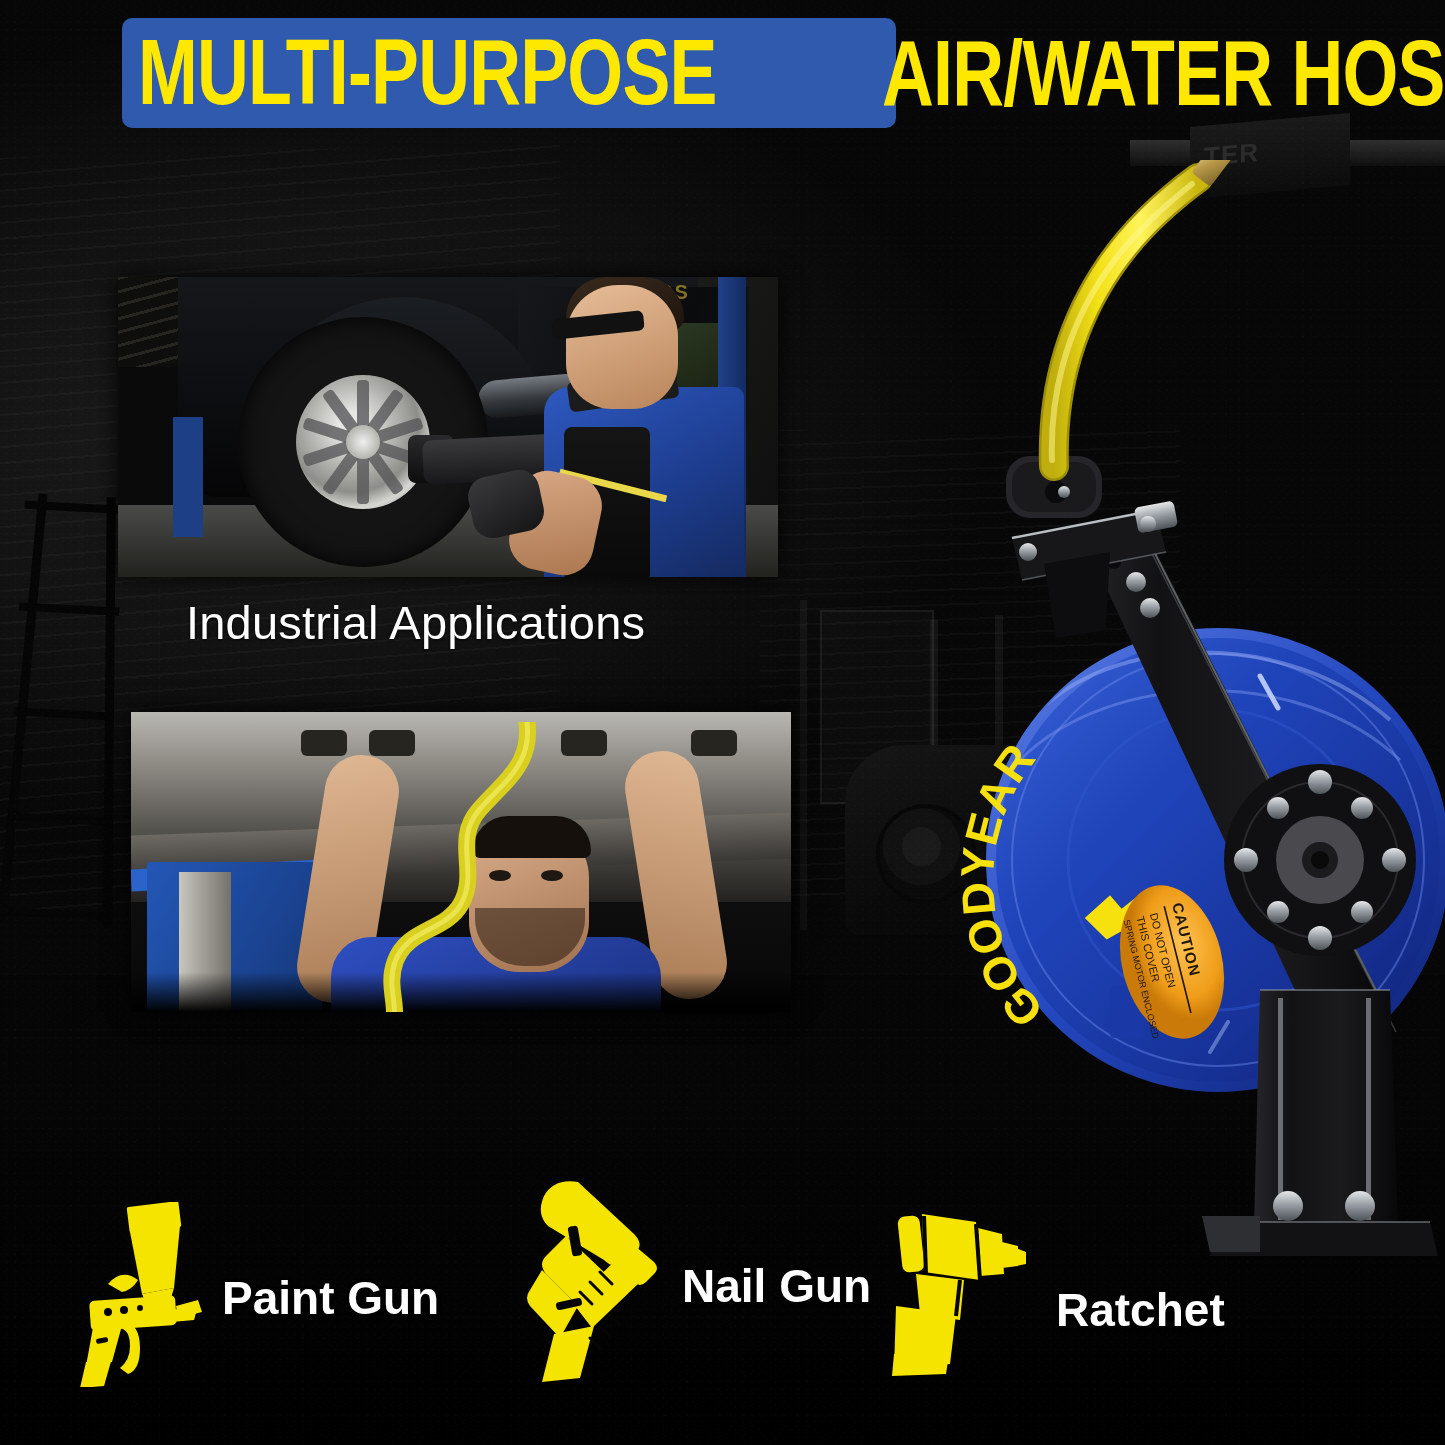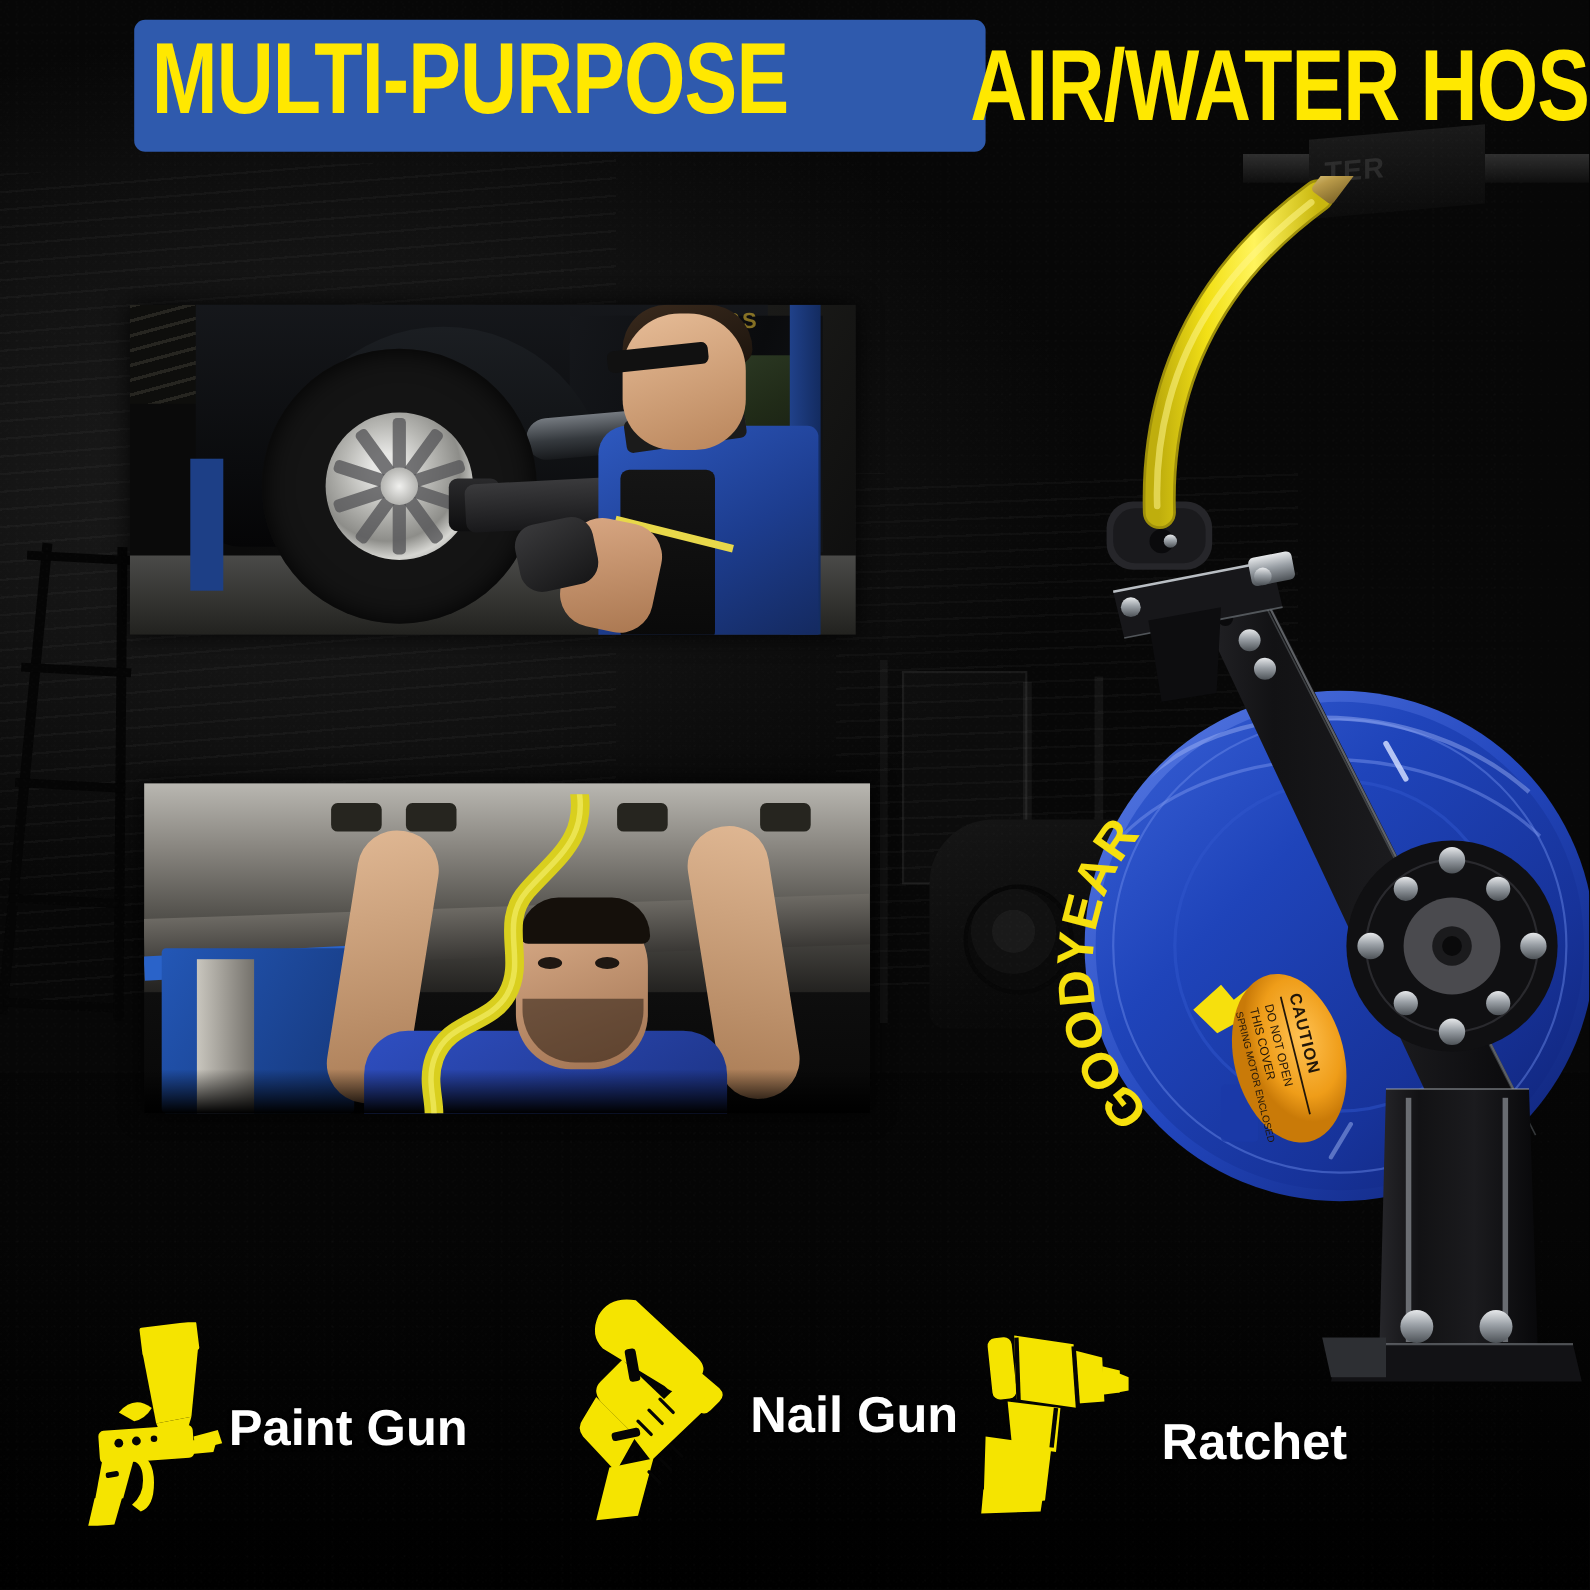--- a/index.html
+++ b/index.html
@@ -104,21 +104,21 @@
     z-index:40;
   }
   .title-row{
     position:absolute;left:122px;top:18px;
     display:flex;align-items:center;gap:26px;
     white-space:nowrap;
   }
   .badge{
     background:#2f5aad;
     border-radius:10px;
-    padding:10px 16px 22px 16px;
+    padding:10px 16px 12px 16px;
     display:inline-block;
   }
   .title-text{
     color:#ffe800;
     font-family:"Liberation Sans Narrow","Liberation Sans", sans-serif;
     font-weight:bold;
     font-size:92px;
     line-height:.96;
     letter-spacing:-1px;
     transform:scaleX(.78);
@@ -248,21 +248,21 @@
   .tool{
     position:absolute;display:flex;align-items:center;
   }
   .tool-icon{display:block;}
   .tool-label{
     color:#fff;font-weight:bold;font-size:46px;
     font-family:"Liberation Sans", sans-serif;
     white-space:nowrap;text-shadow:0 1px 4px rgba(0,0,0,.9);
   }
   .tool-1{left:68px;bottom:20px;}
-  .tool-1 .tool-label{margin-bottom:-6px;}
+  .tool-1 .tool-label{margin-left:14px;margin-bottom:-6px;}
   .tool-2{left:520px;bottom:24px;}
   .tool-2 .tool-label{margin-left:12px;margin-bottom:-10px;}
   .tool-3{left:880px;bottom:30px;}
   .tool-3 .tool-label{margin-left:26px;margin-bottom:-8px;margin-top:32px;}
 </style>
 </head>
 <body>
 
 <div id="stage">
 
@@ -332,20 +332,21 @@
     <div class="p1-torso"></div>
     <div class="p1-vest"></div>
     <div class="p1-stripe"></div>
     <div class="p1-arm"></div>
     <div class="p1-glove"></div>
     <div class="p1-collar"></div>
     <div class="p1-hair"></div>
     <div class="p1-head"></div>
     <div class="p1-glasses"></div>
   </div>
+  <div class="cap cap-1">Industrial Applications</div>
 
   <div class="photo photo-2">
     <div class="p2-bg"></div>
     <div class="p2-under"></div>
     <div class="p2-notch" style="left:170px"></div>
     <div class="p2-notch" style="left:238px"></div>
     <div class="p2-notch" style="left:430px"></div>
     <div class="p2-notch" style="left:560px"></div>
     <div class="p2-beam"></div>
     <div class="p2-liftbar"></div>

